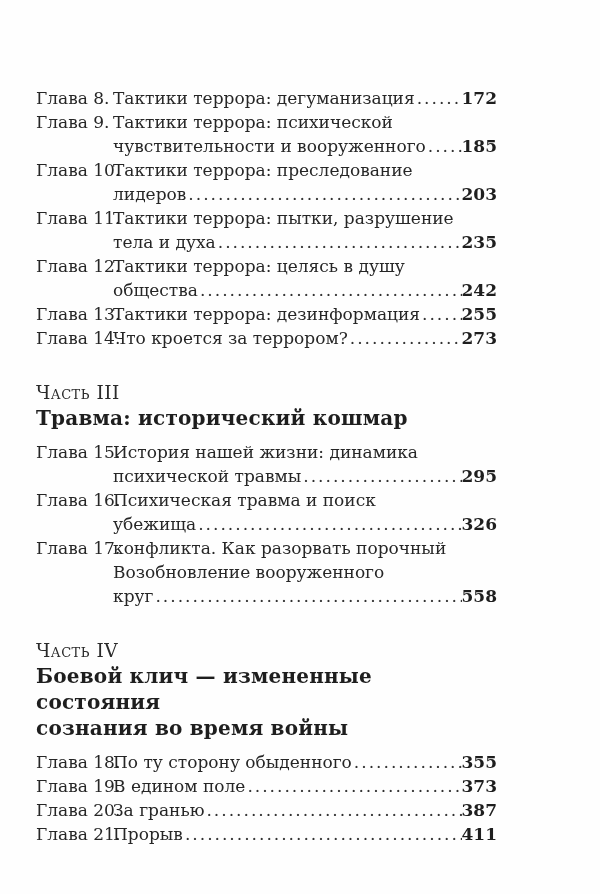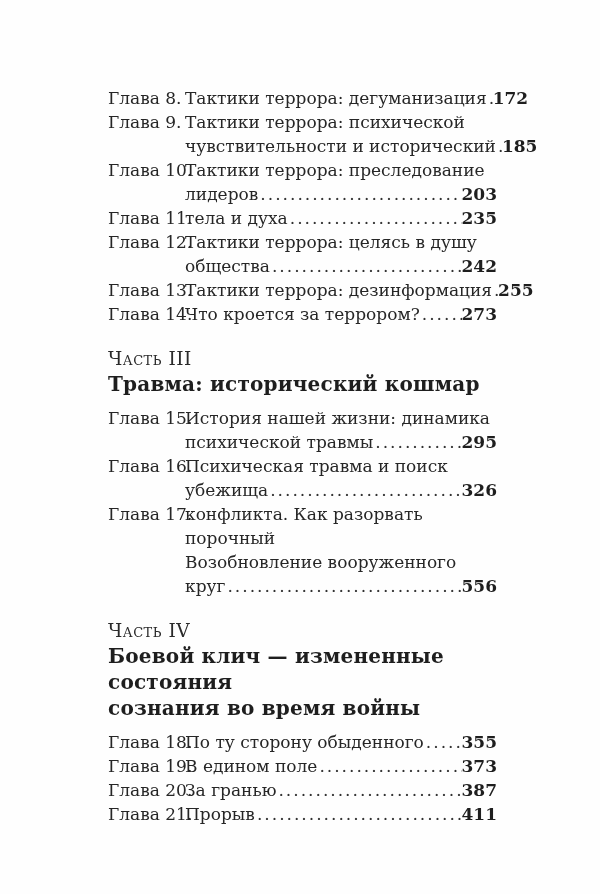--- a/index.html
+++ b/index.html
@@ -7,28 +7,28 @@
     padding: 0;
     background: #ffffff;
   }
   .book-page {
     position: relative;
     width: 600px;
     height: 894px;
     margin: 0 auto;
     background: #fefefe;
     box-sizing: border-box;
-    padding: 86px 103px 0 108px;
+    padding: 86px 103px 0 36px;
     font-family: "DejaVu Serif", "Liberation Serif", serif;
     font-size: 17px;
     color: #262626;
     overflow: hidden;
   }
   .toc-section { margin: 0; }
-  .part-heading { margin-top: 20px; }
+  .part-heading { margin-top: 30px; }
   .part-label {
     font-variant: small-caps;
     font-size: 18.5px;
     line-height: 25px;
     letter-spacing: 0.5px;
     color: #2a2a2a;
   }
   .part-title {
     font-weight: 700;
     font-size: 20px;
@@ -82,40 +82,41 @@
                 <span class="dot-leader" aria-hidden="true"></span>
                 <span class="page-num">172</span>
               </div>
             </div>
           </div>
           <div class="toc-entry">
             <span class="chapter-label">Глава 9.</span>
             <div class="entry-body">
               <div class="entry-line">Тактики террора: психической</div>
               <div class="entry-line entry-line-last">
-                <span class="line-text">чувствительности и исторический</span>
+                <span class="line-text">чувствительности и вооруженного</span>
                 <span class="dot-leader" aria-hidden="true"></span>
                 <span class="page-num">185</span>
               </div>
             </div>
           </div>
           <div class="toc-entry">
             <span class="chapter-label">Глава 10.</span>
             <div class="entry-body">
               <div class="entry-line">Тактики террора: преследование</div>
               <div class="entry-line entry-line-last">
                 <span class="line-text">лидеров</span>
                 <span class="dot-leader" aria-hidden="true"></span>
                 <span class="page-num">203</span>
               </div>
             </div>
           </div>
           <div class="toc-entry">
             <span class="chapter-label">Глава 11.</span>
             <div class="entry-body">
+              <div class="entry-line">Тактики террора: пытки, разрушение</div>
               <div class="entry-line entry-line-last">
                 <span class="line-text">тела и духа</span>
                 <span class="dot-leader" aria-hidden="true"></span>
                 <span class="page-num">235</span>
               </div>
             </div>
           </div>
           <div class="toc-entry">
             <span class="chapter-label">Глава 12.</span>
             <div class="entry-body">
@@ -180,21 +181,21 @@
             </div>
           </div>
           <div class="toc-entry">
             <span class="chapter-label">Глава 17.</span>
             <div class="entry-body">
               <div class="entry-line">конфликта. Как разорвать порочный</div>
               <div class="entry-line">Возобновление вооруженного</div>
               <div class="entry-line entry-line-last">
                 <span class="line-text">круг</span>
                 <span class="dot-leader" aria-hidden="true"></span>
-                <span class="page-num">556</span>
+                <span class="page-num">558</span>
               </div>
             </div>
           </div>
         </div>
       </section>
       <section class="toc-section">
         <div class="part-heading">
           <div class="part-label">Часть IV</div>
           <div class="part-title">
             <div class="part-title-line">Боевой клич — измененные состояния</div>

